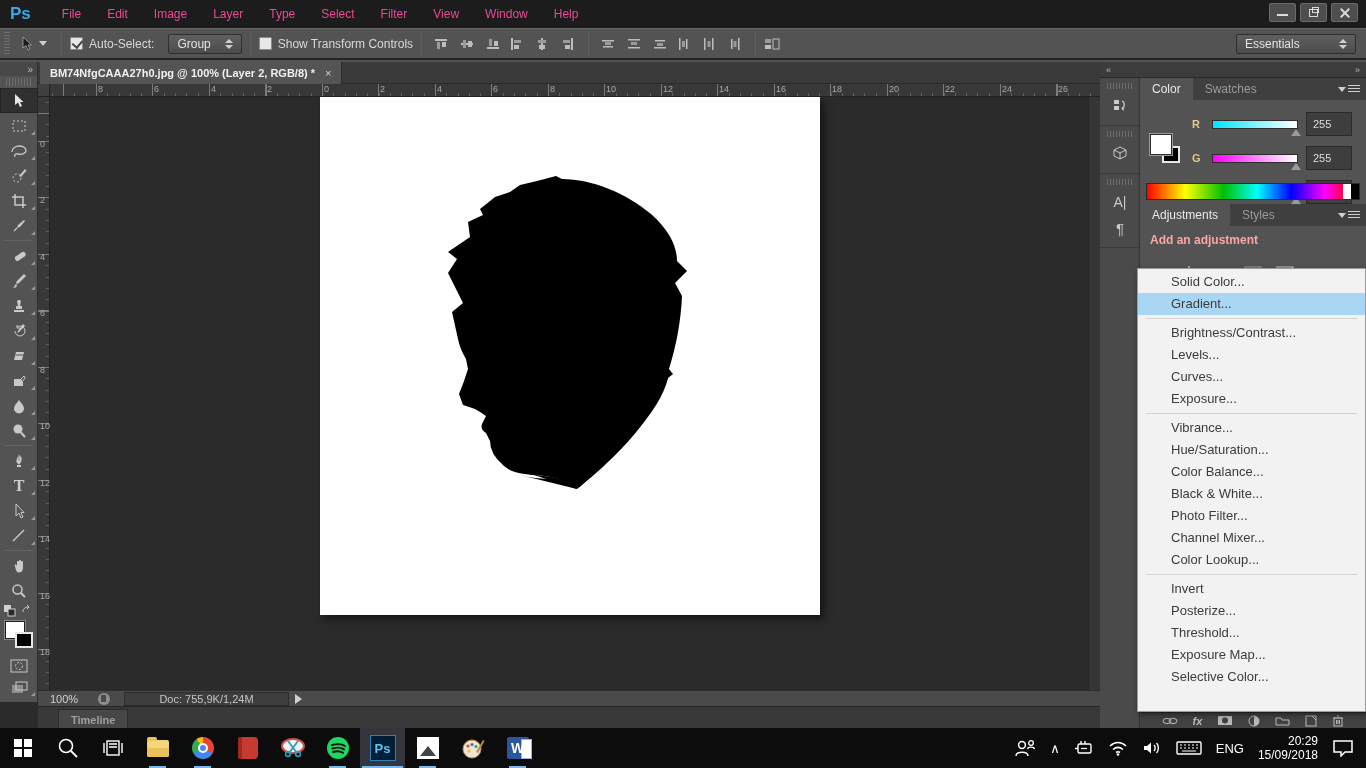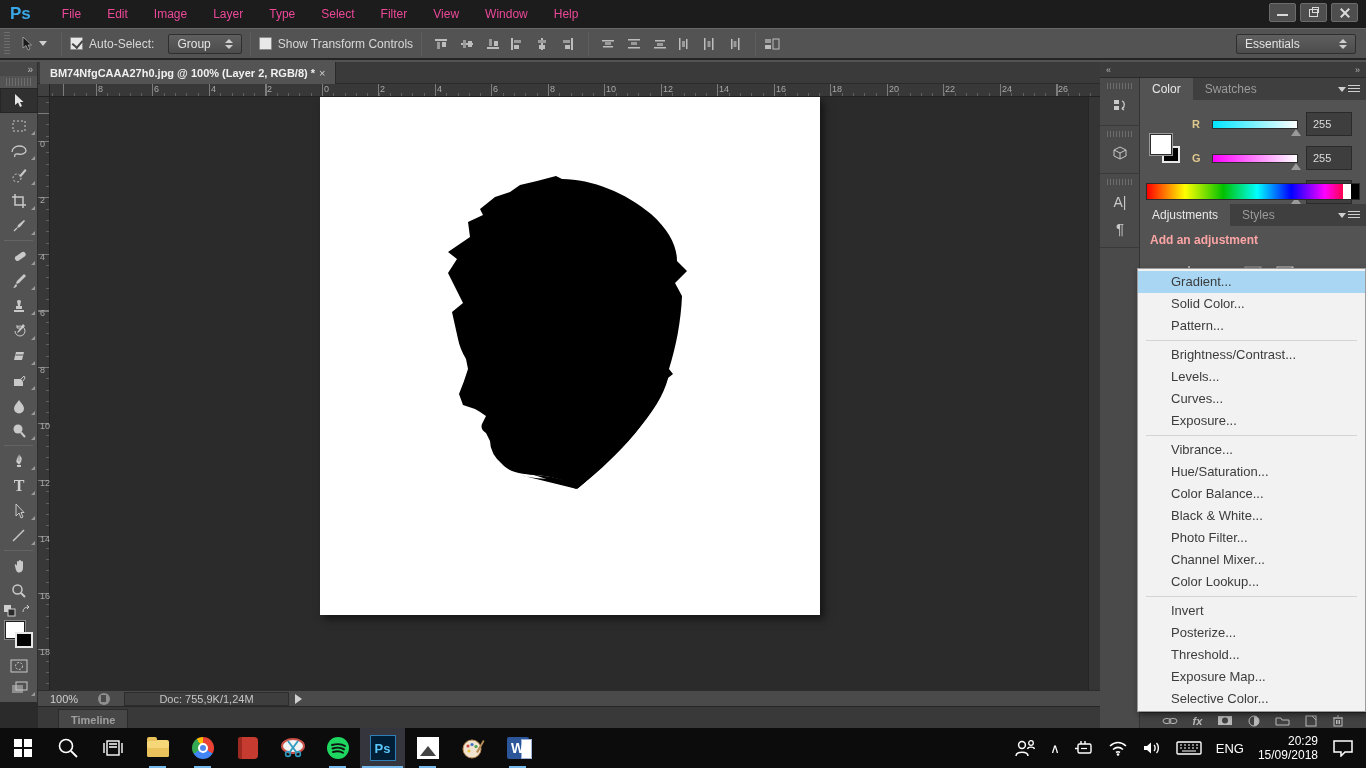--- a/index.html
+++ b/index.html
@@ -50,21 +50,21 @@
   .tool-sep { height:1px; background:#3a3a3a; border-bottom:1px solid #646464; margin:2px 4px; }
   .fgbg { position:relative; width:38px; height:36px; }
   .fg { position:absolute; left:5px; top:2px; width:20px; height:18px; background:#fff; border:1px solid #1e1e1e; box-shadow:0 0 0 1px #888; }
   .bg { position:absolute; left:15px; top:13px; width:18px; height:16px; background:#000; border:2px solid #e8e8e8; }
   .mini-swap { position:absolute; right:2px; top:0; color:#cfcfcf; font-size:9px; }
   .mini-fgbg { position:absolute; left:3px; top:1px; }
 
   
   .docarea { position:absolute; left:38px; top:0; width:1062px; height:666px; }
   .tabbar { position:absolute; left:0; top:0; width:100%; height:22px; background:#3a3a3a; border-bottom:1px solid #2a2a2a; }
-  .doc-tab { position:absolute; left:2px; top:0; height:22px; background:#545454; border-right:1px solid #2a2a2a; display:flex; align-items:center; padding:0 10px; gap:4px; }
+  .doc-tab { position:absolute; left:2px; top:0; height:22px; background:#545454; border-right:1px solid #2a2a2a; display:flex; align-items:center; padding:0 10px; gap:10px; }
   .doc-tab .title { color:#f0f0f0; font-size:11px; font-weight:bold; }
   .doc-tab .close { color:#cfcfcf; font-size:11px; }
   .hruler { position:absolute; left:12px; top:22px; right:0; height:13px; background:#383838; border-bottom:1px solid #222;
      background-image:repeating-linear-gradient(to right,#7c7c7c 0 1px,transparent 1px 56.5px),repeating-linear-gradient(to right,#616161 0 1px,transparent 1px 11.3px);
      background-size:100% 13px,100% 4px; background-position:46px 0,46px 9px; background-repeat:repeat-x; }
   .hruler span { position:absolute; top:0px; font-size:9px; color:#a8a8a8; }
   .vruler { position:absolute; left:0; top:35px; width:12px; bottom:38px; background:#383838; border-right:1px solid #222;
      background-image:repeating-linear-gradient(to bottom,#7c7c7c 0 1px,transparent 1px 56.5px),repeating-linear-gradient(to bottom,#616161 0 1px,transparent 1px 11.3px);
      background-size:12px 100%,4px 100%; background-position:0 44px,8px 44px; background-repeat:repeat-y; }
   .vruler span { position:absolute; left:2px; font-size:9px; color:#a8a8a8; }
@@ -727,23 +727,22 @@
           </svg>
         <svg width="12" height="12">
             <rect x="2" y="3" width="8" height="8" fill="none" stroke="#b9b9b9"></rect>
             <path d="M1 3 L11 3 M5 1 L7 1 M4.5 5 L4.5 9 M6 5 L6 9 M7.5 5 L7.5 9" stroke="#b9b9b9"></path>
           </svg>
       </div>
     </div>
   </div>
 
   <div class="adj-menu">
+    <div class="mi">Solid Color...</div>
     <div class="mi hl">Gradient...</div>
-    <div class="mi">Solid Color...</div>
-    <div class="mi">Pattern...</div>
     <div class="msep"></div>
     <div class="mi">Brightness/Contrast...</div>
     <div class="mi">Levels...</div>
     <div class="mi">Curves...</div>
     <div class="mi">Exposure...</div>
     <div class="msep"></div>
     <div class="mi">Vibrance...</div>
     <div class="mi">Hue/Saturation...</div>
     <div class="mi">Color Balance...</div>
     <div class="mi">Black &amp; White...</div>

